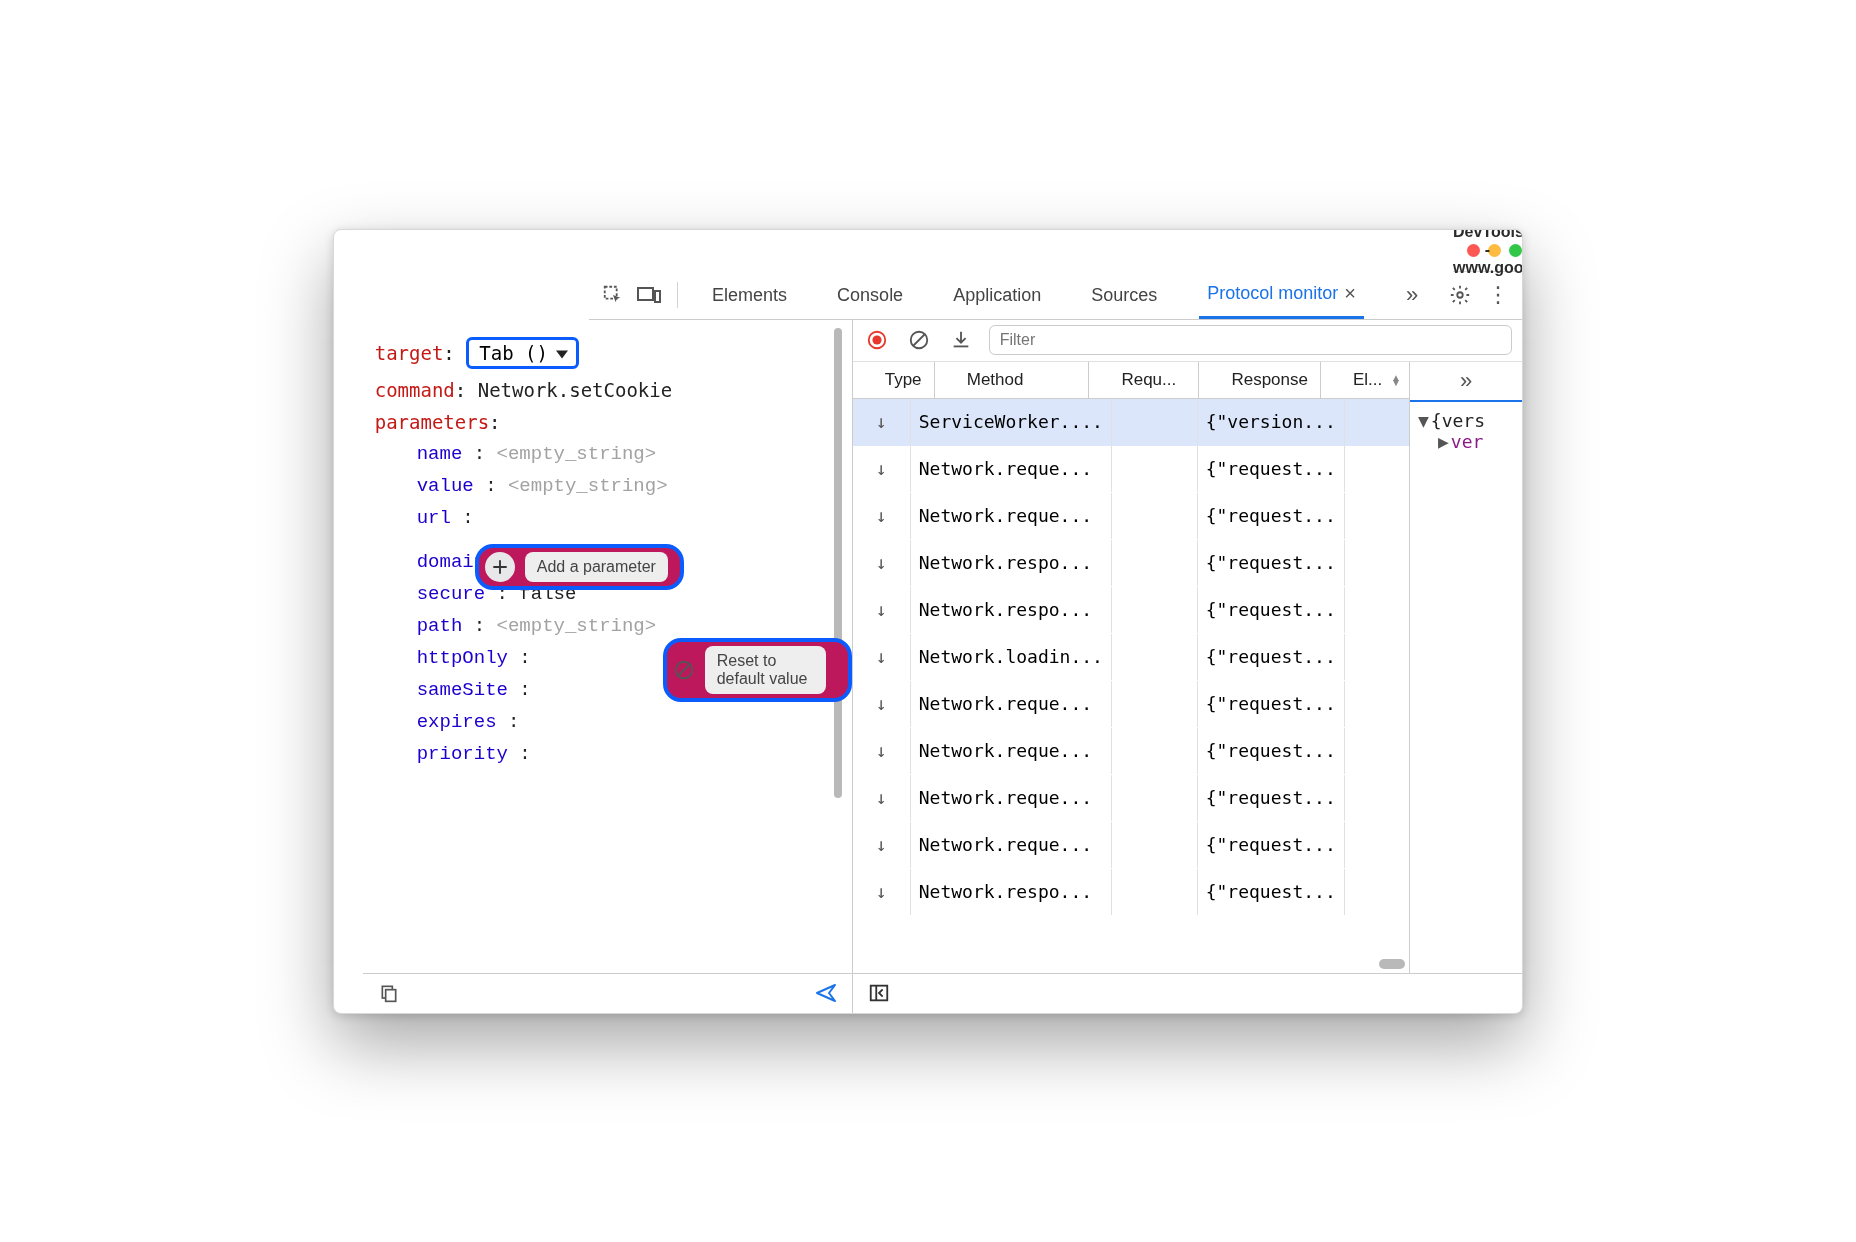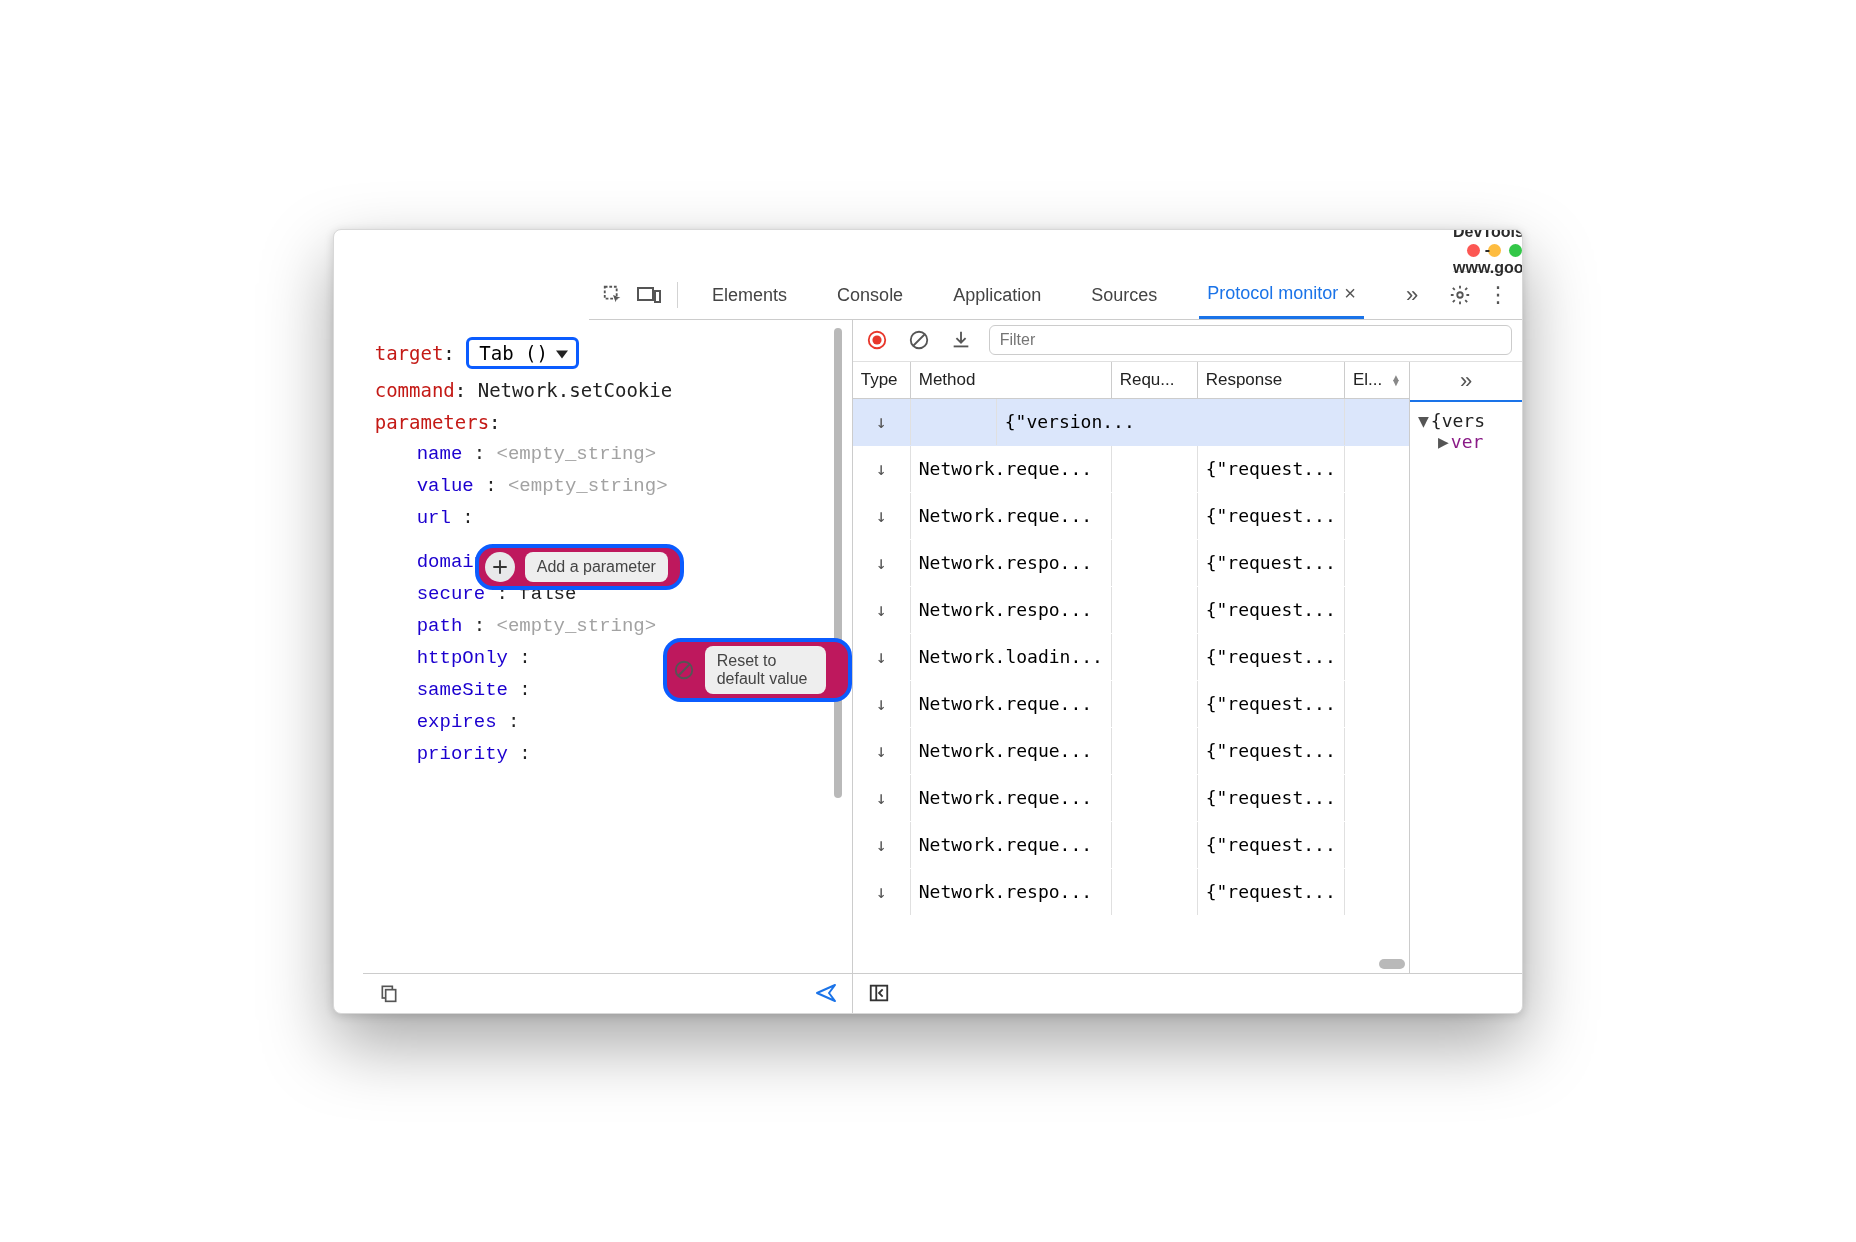--- a/index.html
+++ b/index.html
@@ -117,21 +117,21 @@
   .tools-row .rec svg circle.fill { fill:#e8372b; }
   .filter {
     flex:1; border:1px solid #ccc; border-radius:6px; height:30px; padding:0 10px;
     font-size:16px; color:#333; outline:none;
   }
   .split {
     flex:1; display:flex; overflow:hidden;
   }
   .table { flex:1; display:flex; flex-direction:column; border-right:1px solid #ccc; overflow:hidden; }
   .thead { display:flex; border-bottom:1px solid #ccc; background:#fff; }
-  .th { padding:8px 8px; font-size:17px; color:#222; border-right:1px solid #ccc; overflow:hidden; text-overflow:ellipsis; white-space:nowrap; display:flex; align-items:center; gap:4px; }
+  .th { padding:8px 8px; font-size:17px; color:#222; border-right:1px solid #ccc; overflow:hidden; text-overflow:ellipsis; white-space:nowrap; display:flex; align-items:center; gap:4px;margin-left:24px; }
   .th:last-child { border-right:none; }
   .c-type { width:58px; }
   .c-method { flex:2.4; }
   .c-req { width:86px; }
   .c-res { flex:1.7; }
   .c-el { width:64px; }
   .sort { display:flex; flex-direction:column; line-height:5px; font-size:10px; color:#888; margin-left:auto; }
   .tbody { flex:1; overflow:hidden; font-family: ui-monospace, Menlo, monospace; font-size:18px; position:relative; }
   .row { display:flex; height:47px; align-items:center; border-bottom:1px solid transparent; }
   .row.sel { background:#dbe6fb; }
@@ -305,20 +305,21 @@
                 <span>El...</span>
                 <span class="sort">▲<br>▼</span>
               </div>
           </div>
           <div class="tbody" id="tbody">
             <div class="tbl-scroll"></div>
           <div class="row sel">
                 <div class="cell c-type">
                   <span class="arrow-down">↓</span>
                 </div>
+                <div class="cell c-method">ServiceWorker....</div>
                 <div class="cell c-req"></div>
                 <div class="cell c-res">{"version...</div>
                 <div class="cell c-el"></div>
               </div>
               <div class="row">
                 <div class="cell c-type">
                   <span class="arrow-down">↓</span>
                 </div>
                 <div class="cell c-method">Network.reque...</div>
                 <div class="cell c-req"></div>

